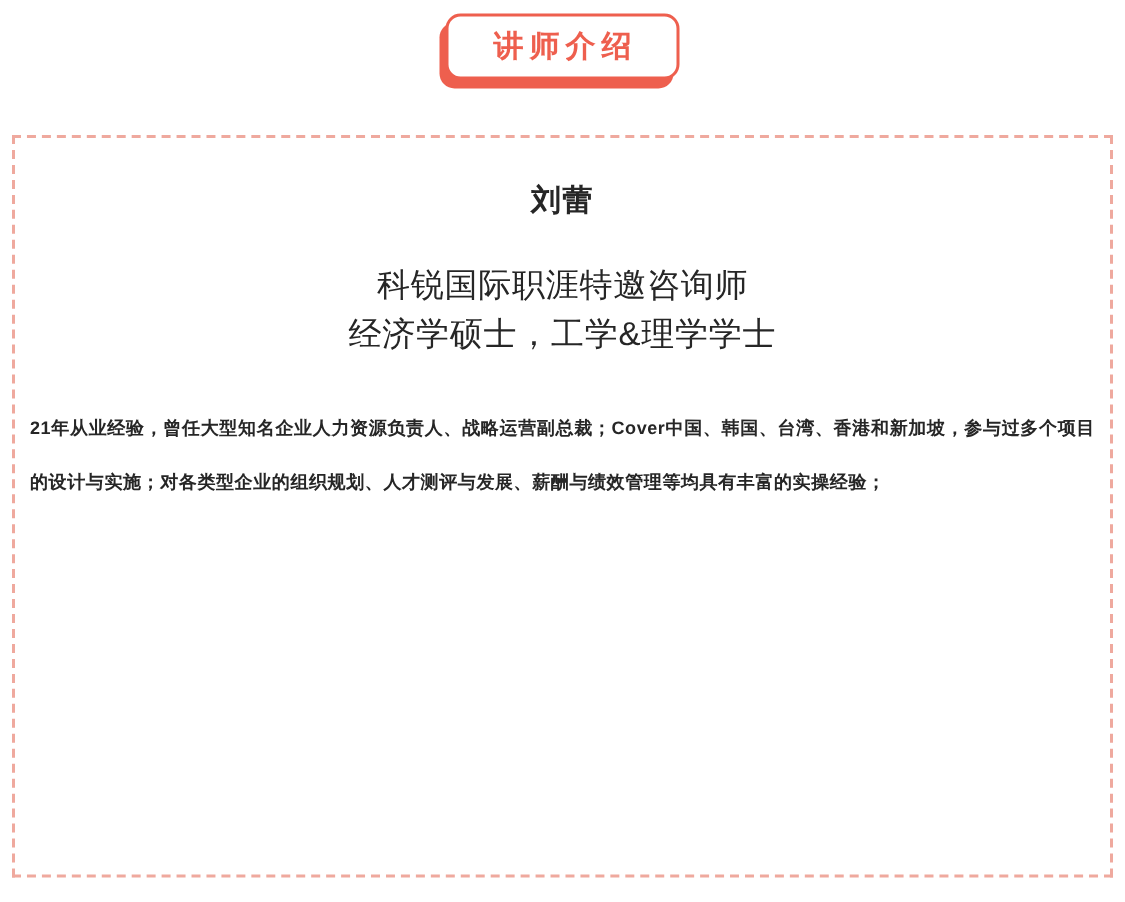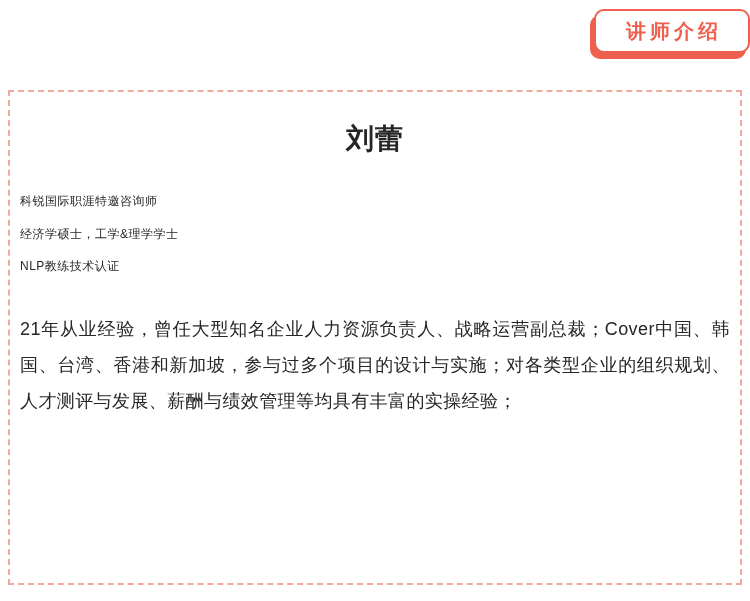--- a/index.html
+++ b/index.html
@@ -9,21 +9,21 @@
   }
   *{margin:0;padding:0;box-sizing:border-box;}
   html,body{background:#ffffff;}
   body{
     width:750px;height:601px;
     font-family:"Liberation Sans","DejaVu Sans",sans-serif;
     color:var(--text);
     overflow:hidden;
   }
   .badge-wrap{
-    text-align:right;
+    text-align:center;
     padding-top:9px;
     height:90px;
   }
   .badge{
     display:inline-block;
     background:#ffffff;
     border:2px solid var(--accent);
     border-radius:10px;
     box-shadow:-4px 6px 0 0 var(--accent);
     color:var(--accent);
@@ -35,54 +35,54 @@
   }
   .panel{
     width:734px;
     margin:0 auto;
     border:2px dashed var(--dash);
     padding:28px 10px 10px 10px;
     min-height:495px;
   }
   .name{
     text-align:center;
-    font-size:28px;
+    font-size:20px;
     font-weight:bold;
     letter-spacing:1px;
   }
   .credentials{
     margin-top:27px;
-    text-align:left;
-    font-size:12px;
+    text-align:center;
+    font-size:22px;
     line-height:32.5px;
     letter-spacing:0.5px;
   }
   .paragraphs{
     margin-top:22px;
   }
   .para{
-    font-size:18px;
+    font-size:12px;
     line-height:36px;
     letter-spacing:0.4px;
     text-align:justify;
     margin-top:28px;
+    font-weight:bold;
   }
 </style>
 </head>
 <body>
 
 <div class="badge-wrap">
   <div class="badge">讲师介绍</div>
 </div>
 
 <div class="panel">
   <div class="name">刘蕾</div>
 
   <div class="credentials">
     <div>科锐国际职涯特邀咨询师</div>
     <div>经济学硕士，工学&amp;理学学士</div>
-    <div>NLP教练技术认证</div>
   </div>
 
   <div class="paragraphs">
     <p class="para">21年从业经验，曾任大型知名企业人力资源负责人、战略运营副总裁；Cover中国、韩国、台湾、香港和新加坡，参与过多个项目的设计与实施；对各类型企业的组织规划、人才测评与发展、薪酬与绩效管理等均具有丰富的实操经验；</p>
   </div>
 </div>
 
 </body></html>

